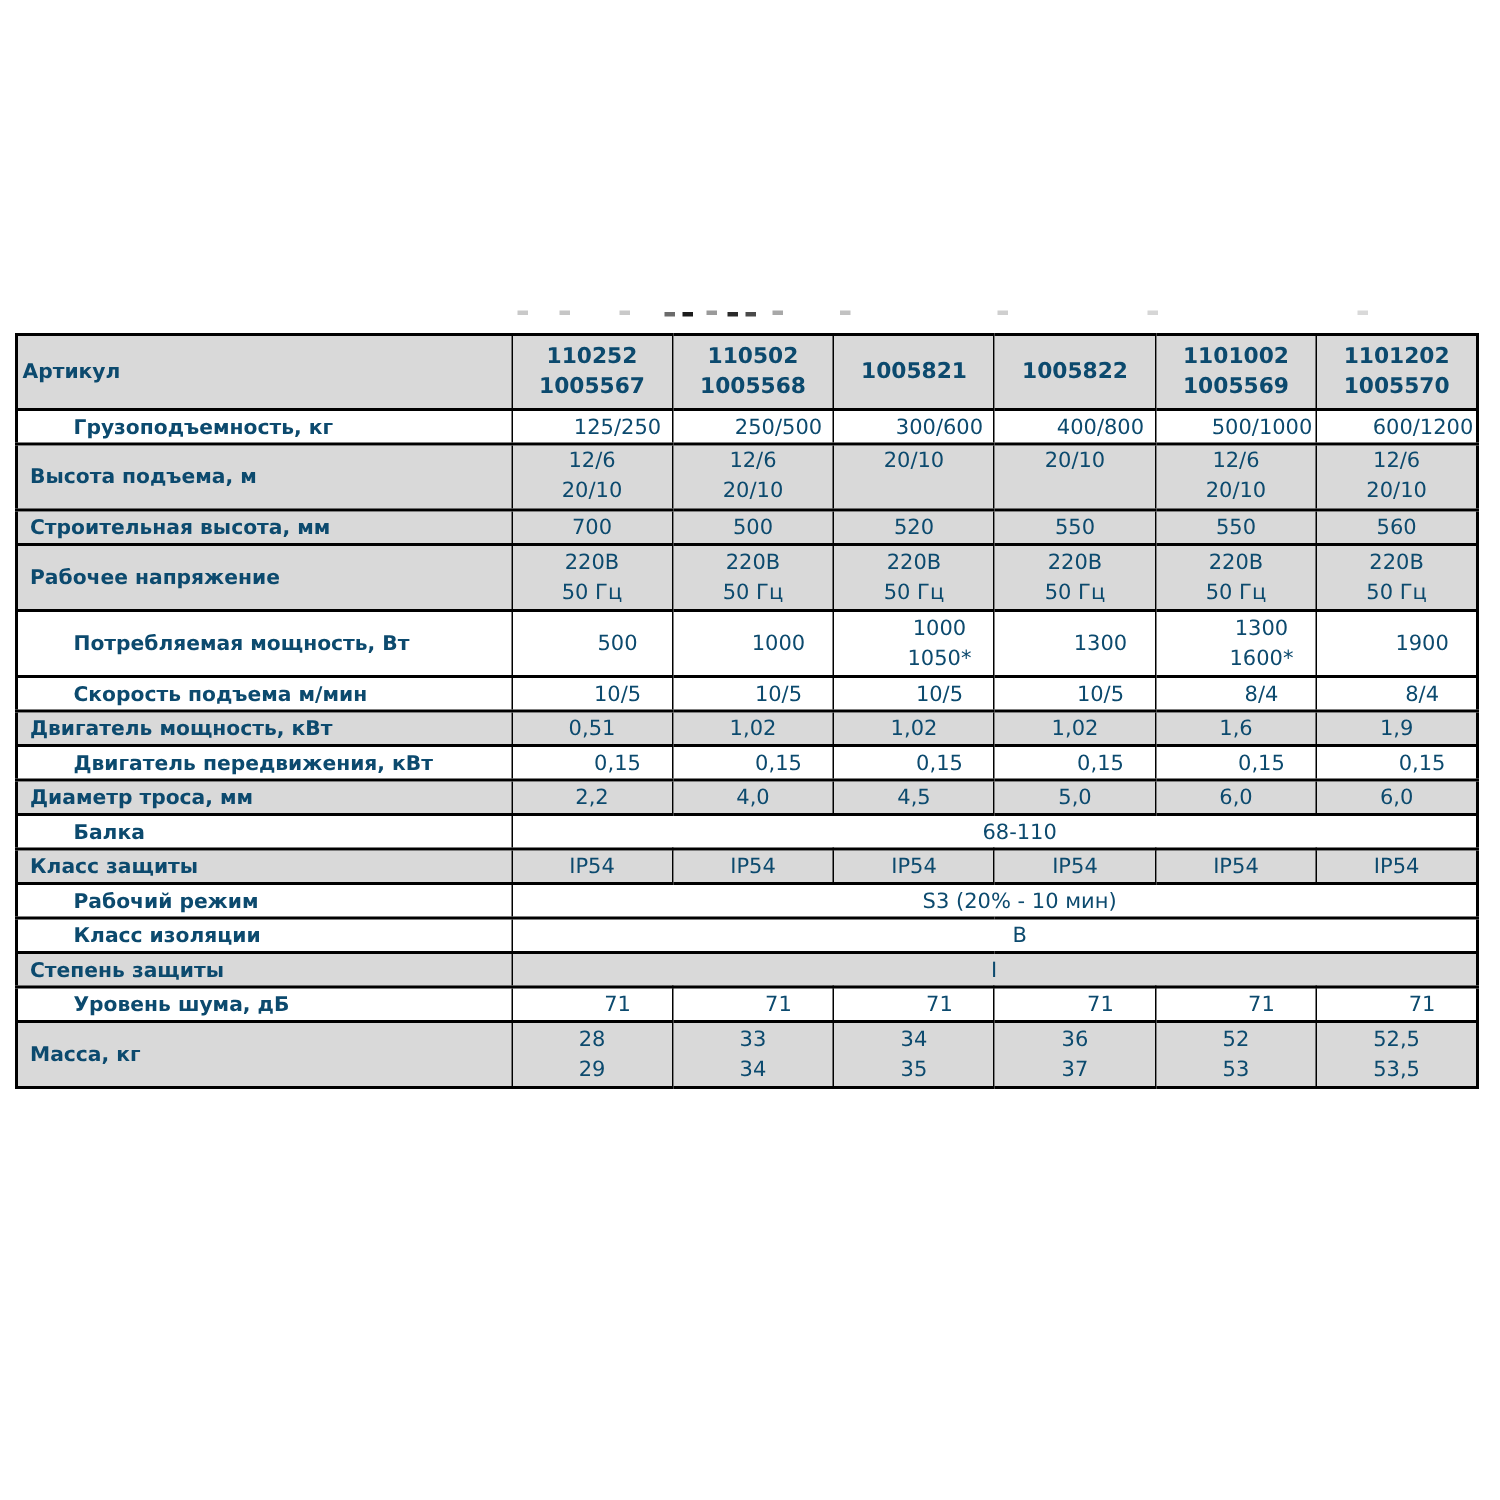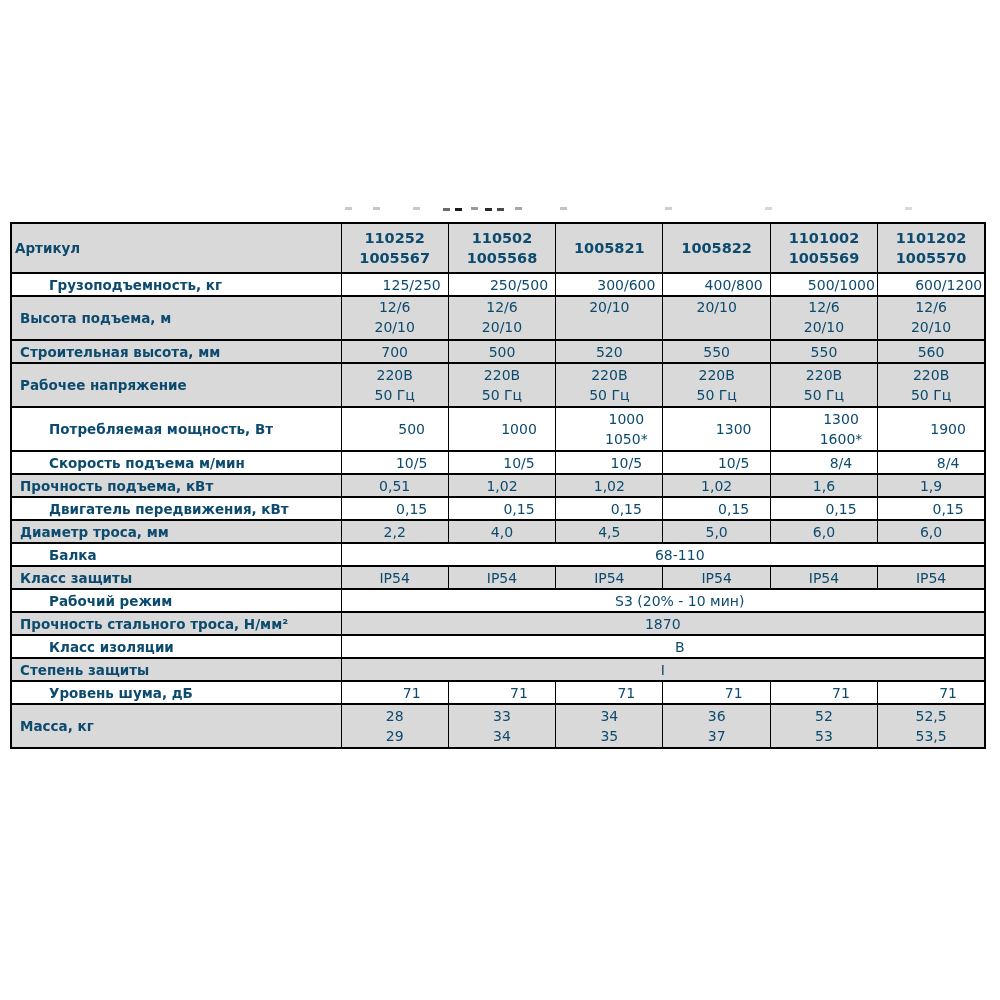--- a/index.html
+++ b/index.html
@@ -167,21 +167,21 @@
         <tr class="shade-white rh-1">
           <td class="row-label">Скорость подъема м/мин</td>
           <td class="val">10/5</td>
           <td class="val">10/5</td>
           <td class="val">10/5</td>
           <td class="val">10/5</td>
           <td class="val">8/4</td>
           <td class="val">8/4</td>
         </tr>
         <tr class="shade-gray rh-1">
-          <td class="row-label">Прочность подъема, кВт</td>
+          <td class="row-label">Двигатель мощность, кВт</td>
           <td class="val">0,51</td>
           <td class="val">1,02</td>
           <td class="val">1,02</td>
           <td class="val">1,02</td>
           <td class="val">1,6</td>
           <td class="val">1,9</td>
         </tr>
         <tr class="shade-white rh-1">
           <td class="row-label">Двигатель передвижения, кВт</td>
           <td class="val">0,15</td>
@@ -209,24 +209,20 @@
           <td class="val">IP54</td>
           <td class="val">IP54</td>
           <td class="val">IP54</td>
           <td class="val">IP54</td>
           <td class="val">IP54</td>
           <td class="val">IP54</td>
         </tr>
         <tr class="shade-white rh-1">
           <td class="row-label">Рабочий режим</td>
           <td class="val" colspan="6">S3 (20% - 10 мин)</td>
-        </tr>
-        <tr class="shade-gray rh-1">
-          <td class="row-label">Прочность стального троса, Н/мм²</td>
-          <td class="val" colspan="6">1870</td>
         </tr>
         <tr class="shade-white rh-1">
           <td class="row-label">Класс изоляции</td>
           <td class="val" colspan="6">В</td>
         </tr>
         <tr class="shade-gray rh-1">
           <td class="row-label">Степень защиты</td>
           <td class="val" colspan="6">I</td>
         </tr>
         <tr class="shade-white rh-1">

